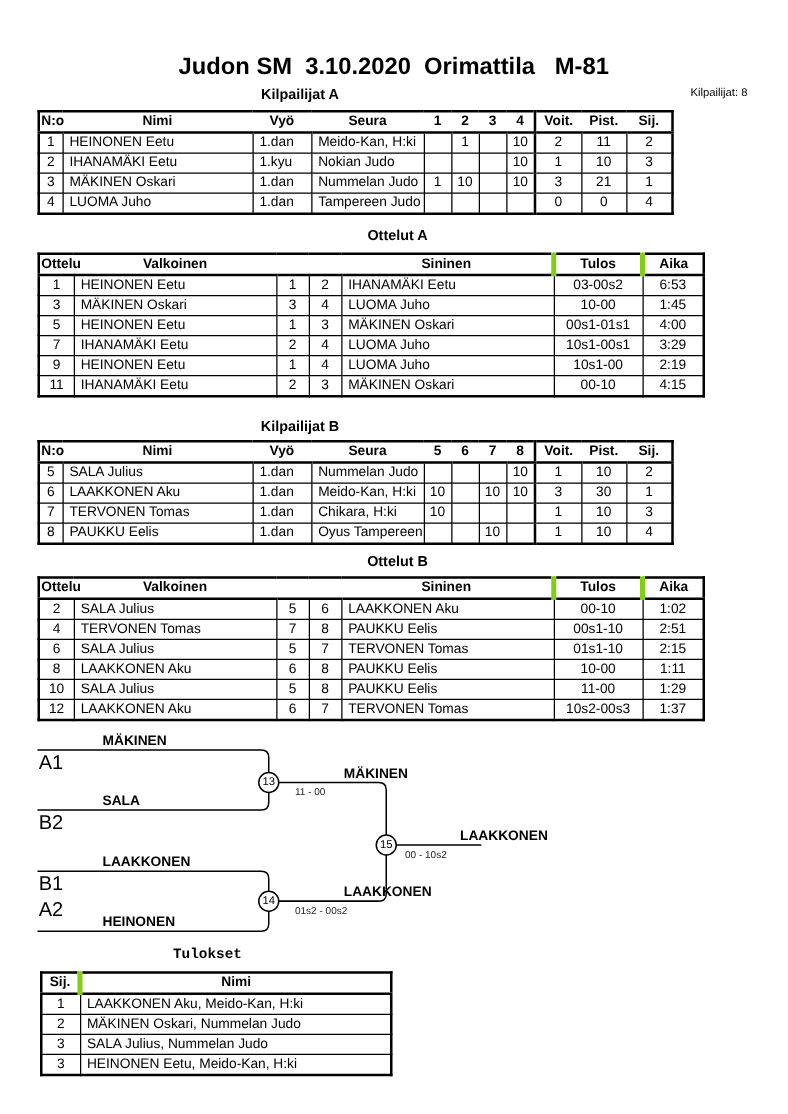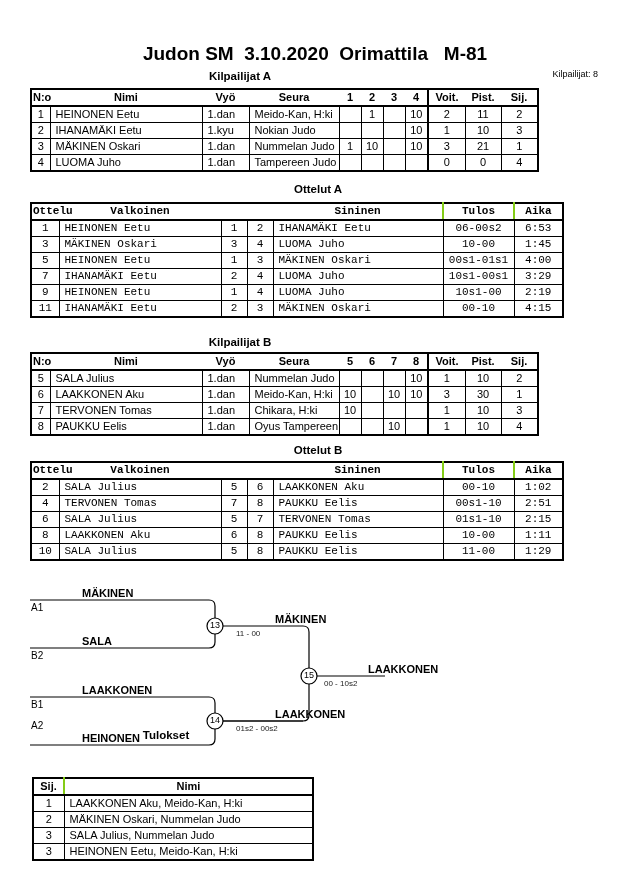--- a/index.html
+++ b/index.html
@@ -4,43 +4,43 @@
 <style>
   html,body{margin:0;padding:0;background:#fff;}
   body{width:630px;height:891px;position:relative;font-family:"Liberation Sans",sans-serif;color:#000;overflow:hidden;}
   .abs{position:absolute;}
   .main-title{left:0;top:43px;width:630px;text-align:center;font-size:19px;font-weight:bold;white-space:pre;}
   .section-title{font-size:11.5px;font-weight:bold;white-space:nowrap;text-align:center;}
   .t-pool-a{left:0;top:70px;width:480px;}
   .t-match-a{left:3px;top:183px;width:630px;}
   .t-pool-b{left:0;top:336px;width:480px;}
   .t-match-b{left:3px;top:444px;width:630px;}
-  .t-results{left:0;top:729px;width:332px;}
+  .t-results{left:0;top:757px;width:332px;font-family:Liberation Mono, monospace;}
   .comp-count{left:470px;top:69px;width:128px;text-align:right;font-size:9px;}
   table{border-collapse:collapse;table-layout:fixed;position:absolute;background:#fff;}
   table{border:2px solid #000;}
   td,th{height:15px;line-height:15px;font-size:11px;padding:0 3px;overflow:visible;white-space:nowrap;}
   th{border:none;border-bottom:2px solid #000;font-weight:bold;text-align:center;padding:0 1px;}
   th.al{text-align:left;padding-left:1px;}
   td{border:1px solid #000;}
   td.c{text-align:center;padding:0 1px;}
   td.l{text-align:left;padding-left:5px;}
   .thickL{border-left:2px solid #000 !important;}
-  th.bL{border-left:2px solid #84cc16;}
+  th.bL{border-left:4px solid #84cc16;}
   .pool{left:30px;width:507px;}
   .pool-a{top:88px;}
   .pool-b{top:352px;}
-  .match{left:30px;width:532px;font-family:Liberation Mono, monospace;}
+  .match{left:30px;width:532px;}
   .match-a{top:202px;}
   .match-b{top:461px;}
   .results{left:32px;top:777px;width:280px;}
   .bracket-svg{position:absolute;left:0;top:580px;}
   .bk{position:absolute;white-space:nowrap;}
   .bk-name{font-weight:bold;font-size:11px;padding-left:44px;}
-  .bk-code{font-size:10px;}
+  .bk-code{font-size:16px;}
   .bk-score{font-size:8px;color:#222;}
   .node-num{position:absolute;width:20px;text-align:center;font-size:9px;line-height:11px;}
 </style>
 </head>
 <body>
 
 <div class="abs main-title">Judon SM  3.10.2020  Orimattila   M-81</div>
 <div class="abs section-title t-pool-a">Kilpailijat A</div>
 <div class="abs comp-count">Kilpailijat: 8</div>
 
@@ -157,21 +157,21 @@
     </tr>
   </thead>
   <tbody>
 
       <tr>
         <td class="c">1</td>
         <td class="l">HEINONEN Eetu</td>
         <td class="c">1</td>
         <td class="c">2</td>
         <td class="l">IHANAMÄKI Eetu</td>
-        <td class="c">06-00s2</td>
+        <td class="c">03-00s2</td>
         <td class="c">6:53</td>
       </tr>
 
       <tr>
         <td class="c">3</td>
         <td class="l">MÄKINEN Oskari</td>
         <td class="c">3</td>
         <td class="c">4</td>
         <td class="l">LUOMA Juho</td>
         <td class="c">10-00</td>
@@ -379,20 +379,29 @@
       <tr>
         <td class="c">10</td>
         <td class="l">SALA Julius</td>
         <td class="c">5</td>
         <td class="c">8</td>
         <td class="l">PAUKKU Eelis</td>
         <td class="c">11-00</td>
         <td class="c">1:29</td>
       </tr>
 
+      <tr>
+        <td class="c">12</td>
+        <td class="l">LAAKKONEN Aku</td>
+        <td class="c">6</td>
+        <td class="c">7</td>
+        <td class="l">TERVONEN Tomas</td>
+        <td class="c">10s2-00s3</td>
+        <td class="c">1:37</td>
+      </tr>
     </tbody>
 </table>
 
 <svg class="bracket-svg" width="430" height="200" viewBox="0 0 430 200">
   <g fill="none" stroke="#000" stroke-width="1.2">
     <path d="M30,20 H209 Q215,20 215,26 V38"></path>
     <path d="M30,68 H209 Q215,68 215,62 V54"></path>
     <path d="M223,46 H303 Q309,46 309,52 V88"></path>
     <path d="M30,117 H209 Q215,117 215,123 V133"></path>
     <path d="M30,165 H209 Q215,165 215,159 V149"></path>

